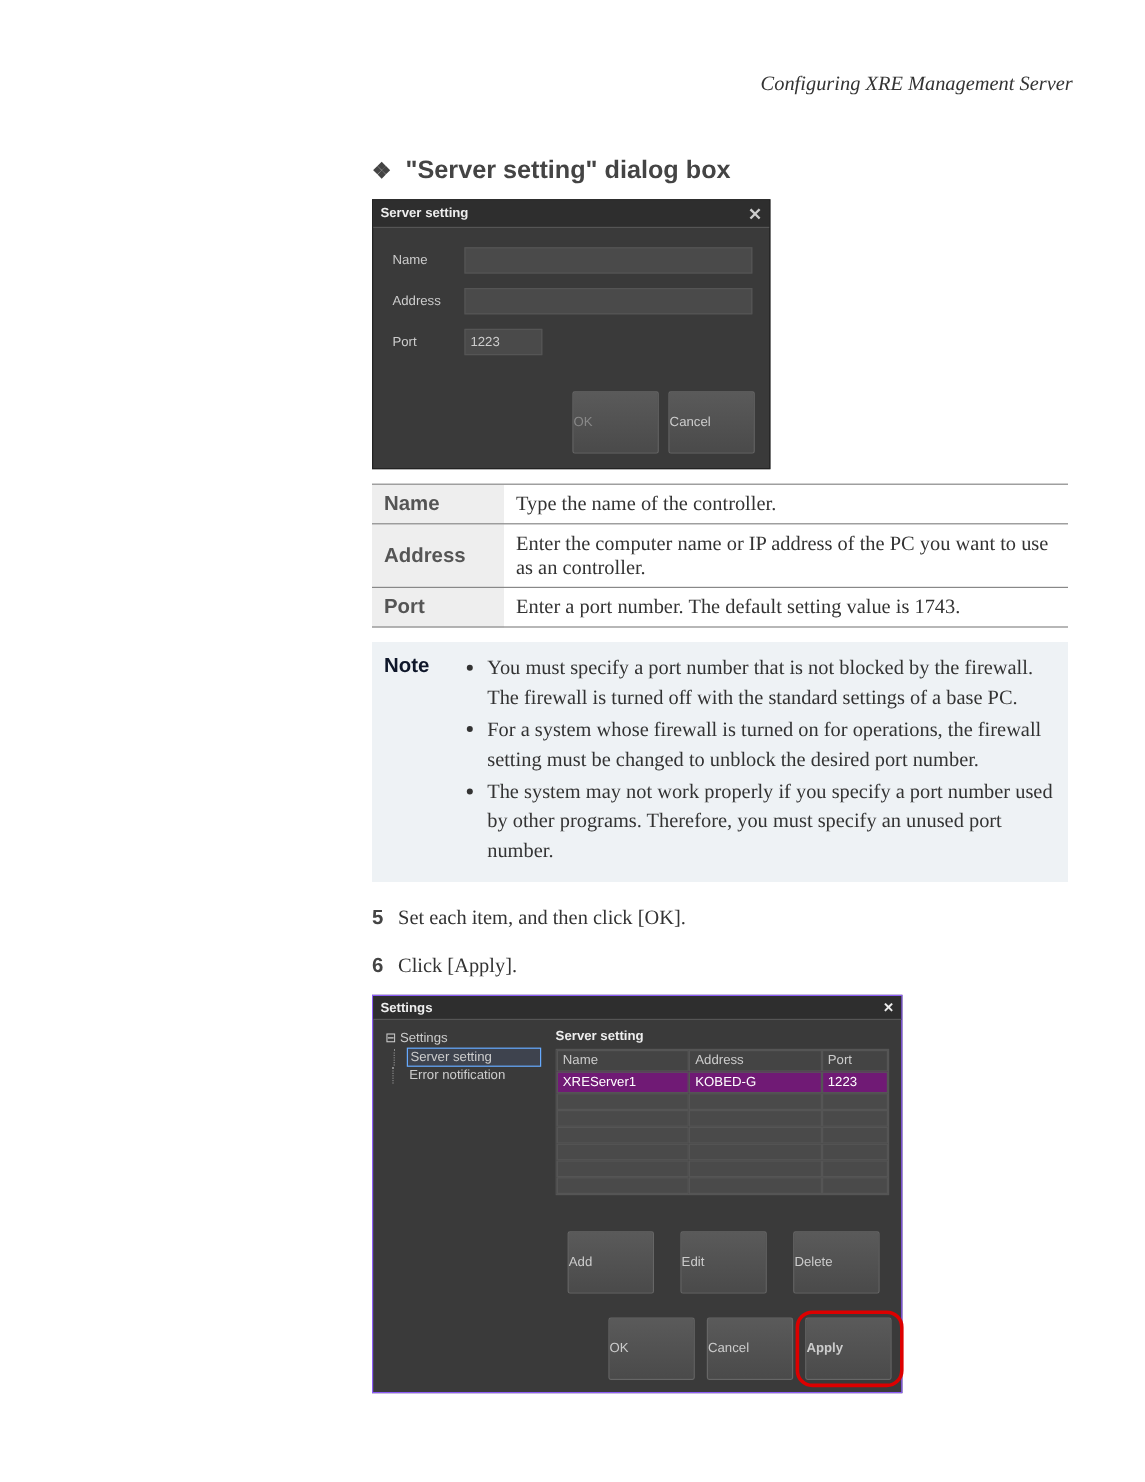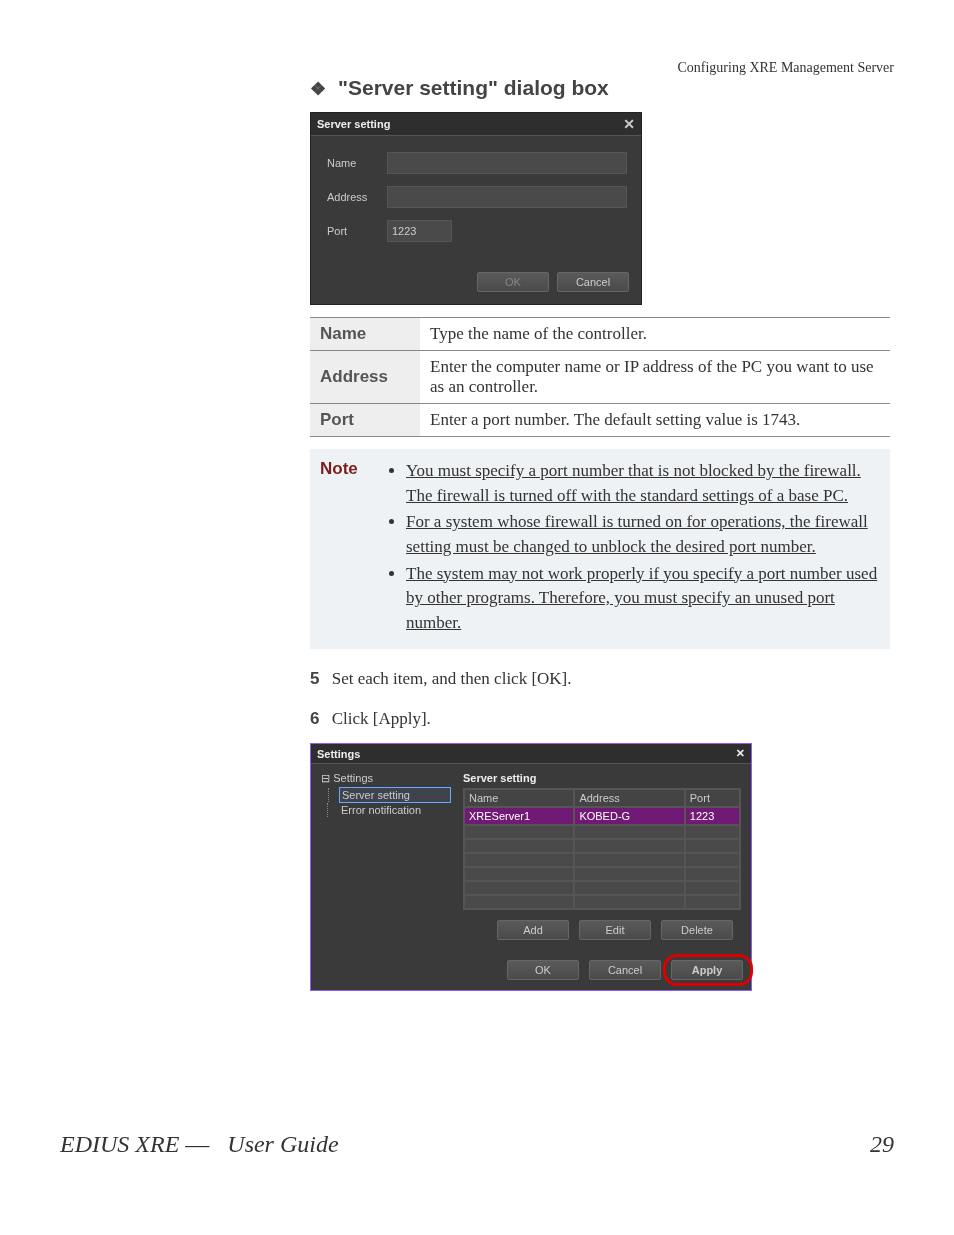--- a/index.html
+++ b/index.html
@@ -5,23 +5,25 @@
     body {
       font-family: Georgia, 'Times New Roman', serif;
       margin: 0;
       padding: 40px 60px;
       width: 954px;
       box-sizing: border-box;
       color: #333;
       background: #fff;
     }
     .header-italic {
+      font-style: italic;
       text-align: right;
-      font-size: 14px;
+      font-size: 17px;
       margin-top: 20px;
+      margin-bottom: 50px;
     }
     .section-title {
       font-family: Arial, Helvetica, sans-serif;
       font-weight: bold;
       font-size: 21px;
       color: #444;
       margin-left: 250px;
       margin-bottom: 12px;
     }
     .section-title .diamond {
@@ -79,23 +81,23 @@
       display: flex;
       justify-content: flex-end;
       padding: 8px 12px 12px;
       gap: 8px;
     }
     .dbtn {
       background: linear-gradient(#5a5a5a, #4a4a4a);
       border: 1px solid #666;
       color: #ccc;
       font-size: 11px;
-      padding: 3px 0;
+      padding: 19px 0;
       width: 70px;
-      text-align: center;
+      text-align: left;
       border-radius: 2px;
     }
     .dbtn.disabled {
       color: #888;
     }
     .desc-table {
       margin-left: 250px;
       margin-top: 12px;
       width: 580px;
       border-collapse: collapse;
@@ -121,32 +123,31 @@
       width: 580px;
       background: #eef2f5;
       display: flex;
       padding: 10px 12px 12px 10px;
       box-sizing: border-box;
       font-size: 17px;
     }
     .note-label {
       font-family: Arial, sans-serif;
       font-weight: bold;
-      color: #7f1d1d;
+      color: #0f172a;
       width: 70px;
       flex-shrink: 0;
     }
     .note-body ul {
       margin: 0;
       padding-left: 16px;
     }
     .note-body li {
       margin-bottom: 2px;
       line-height: 1.45;
-      text-decoration: underline;
     }
     .step {
       margin-left: 250px;
       margin-top: 20px;
       font-size: 17px;
     }
     .step .num {
       font-family: Arial, sans-serif;
       font-weight: bold;
       color: #444;
@@ -226,22 +227,23 @@
     .dialog2 .grid .ghead { background: #444; }
     .dialog2 .grid .ghead .cell { color: #ccc; }
     .dialog2 .grid .grow.sel .cell { background: #701a75; color: #fff; }
     .dialog2 .grid .c1 { width: 40%; }
     .dialog2 .grid .c2 { width: 40%; }
     .dialog2 .grid .c3 { width: 20%; }
     .dialog2 .grid .empty { height: 14px; background: #4a4a4a; }
     .dialog2 .btnrow1 {
       display: flex;
       justify-content: flex-end;
-      gap: 10px;
+      gap: 22px;
       padding: 10px 8px 4px;
+      margin-top: 20px;
     }
     .dialog2 .btnrow2 {
       display: flex;
       justify-content: flex-end;
       gap: 10px;
       padding: 8px 8px 10px;
       align-items: center;
       position: relative;
     }
     .apply-highlight {

